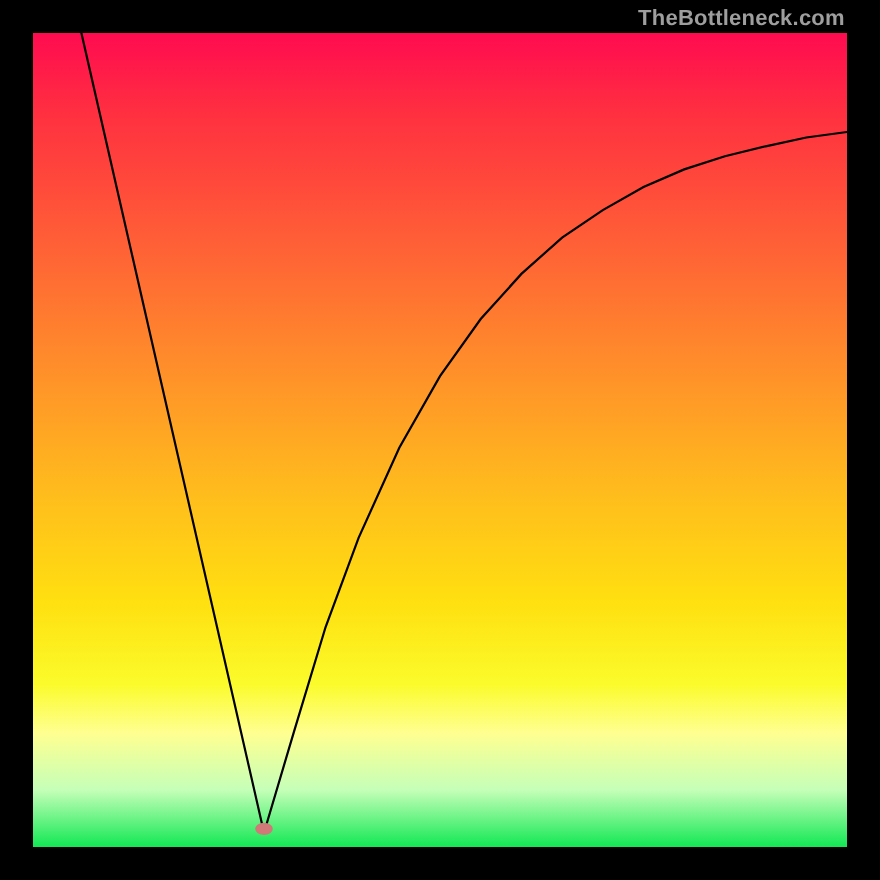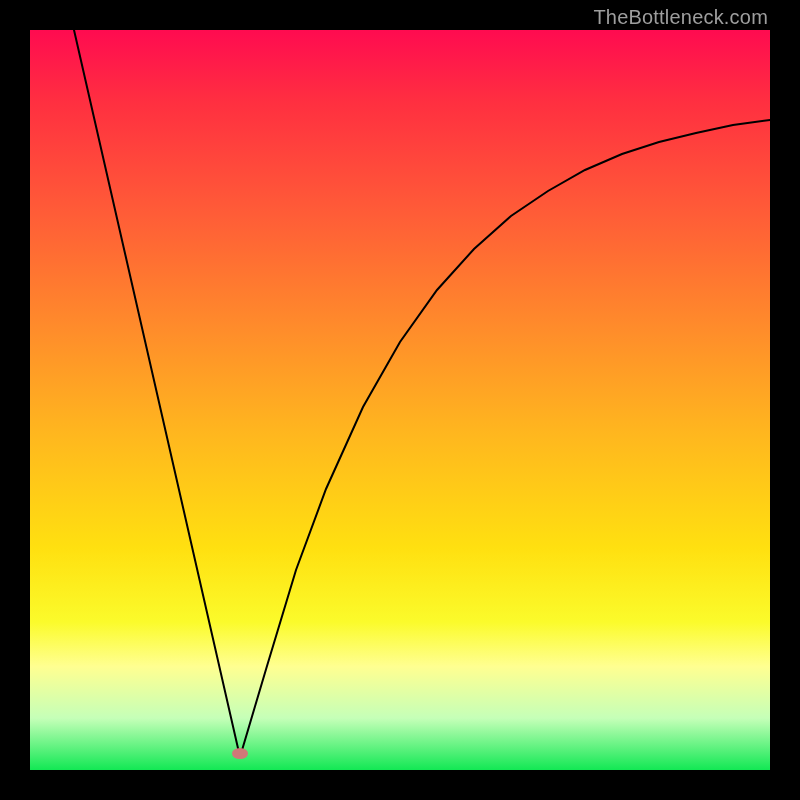--- a/index.html
+++ b/index.html
@@ -36,21 +36,21 @@
       #c5ffb8 93%,
       #12e854 100%
     );
   }
   .watermark {
     position: absolute;
     top: 6px;
     right: 32px;
     color: #9e9e9e;
     font-size: 20px;
-    font-weight: 400;
+    font-weight: 700;
     letter-spacing: 0.2px;
     user-select: none;
   }
   svg.curve {
     position: absolute;
     left: 0;
     top: 0;
     width: 740px;
     height: 740px;
   }

